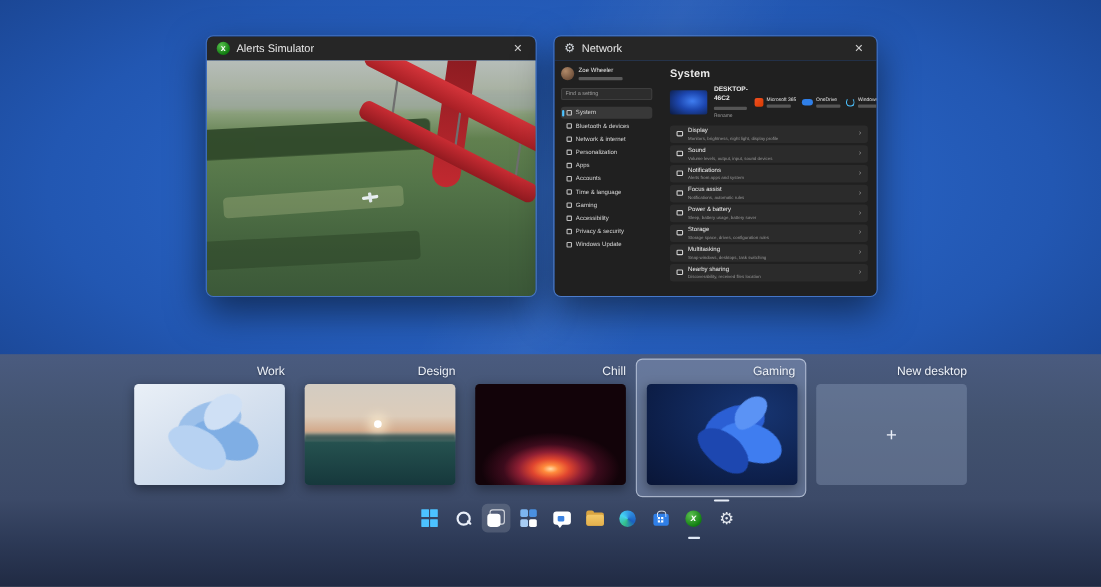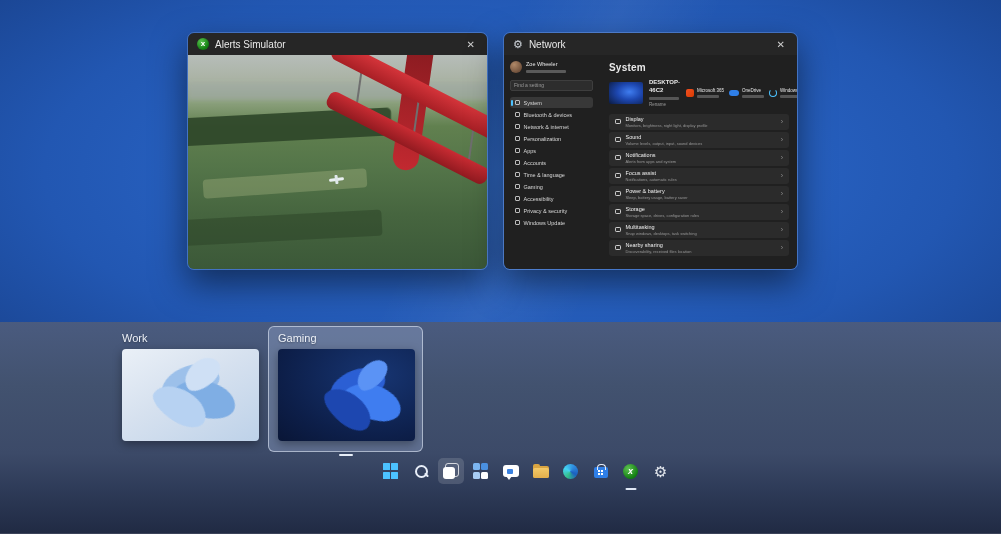--- a/index.html
+++ b/index.html
@@ -90,21 +90,21 @@
   .st-row-sub { font-size:4px; color:#979797; }
   .st-row-chev { margin-left:auto; color:#8f8f8f; font-size:7px; line-height:1; }
 
   
   .bottom { position:absolute; left:0; right:0; top:322px; height:212px;
     background:linear-gradient(180deg, #4a5b7f 0%, #42526f 30%, #3c4a68 62%, #2d3a57 80%, #202a43 100%);
     box-shadow:0 -1px 0 rgba(255,255,255,0.12) inset; }
 
   
   .desktops { position:absolute; left:113px; top:326px; display:flex; }
-  .desktop { position:relative; width:155px; padding:6px 9px 10px 9px; border-radius:6px; }
+  .desktop { position:relative; width:155px; padding:6px 9px 10px 9px; border-radius:6px;text-align:right; }
   .desktop-label { font-size:11px; color:#edf1f8; margin-bottom:5px; text-shadow:0 1px 2px rgba(0,0,0,0.35); }
   .thumb { width:137px; height:92px; border-radius:4px; overflow:hidden; position:relative;
     box-shadow:0 3px 10px rgba(0,0,0,0.35); }
   .desktop.sel { background:rgba(152,172,208,0.38); border:1px solid rgba(223,232,246,0.6); }
   .desktop.sel .desktop-label { margin-top:-1px; }
   .desktop-indicator { position:absolute; left:50%; bottom:-5px; transform:translateX(-50%);
     width:14px; height:2.5px; background:#e7edf7; border-radius:2px; }
 
   .wp-work { background:linear-gradient(150deg,#eaf0f7 0%, #d6e1ef 45%, #bed2e9 100%); }
   .blob { position:absolute; border-radius:52% 48% 45% 55% / 60% 55% 45% 40%; filter:blur(0.6px); }
@@ -382,30 +382,44 @@
   <div class="desktops">
     <div class="desktop">
       <div class="desktop-label">Work</div>
       <div class="thumb wp-work">
         <div class="blob p1"></div>
         <div class="blob p2"></div>
         <div class="blob p3"></div>
         <div class="blob p4"></div>
       </div>
     </div>
+    <div class="desktop">
+      <div class="desktop-label">Design</div>
+      <div class="thumb wp-design"></div>
+    </div>
+    <div class="desktop">
+      <div class="desktop-label">Chill</div>
+      <div class="thumb wp-chill"></div>
+    </div>
     <div class="desktop sel">
       <div class="desktop-label">Gaming</div>
       <div class="thumb wp-gaming">
         <div class="blob g1"></div>
         <div class="blob g2"></div>
         <div class="blob g3"></div>
         <div class="blob g4"></div>
       </div>
       <div class="desktop-indicator"></div>
     </div>
+    <div class="desktop">
+      <div class="desktop-label">New desktop</div>
+      <div class="thumb wp-new">
+        <span class="plus">+</span>
+      </div>
+    </div>
   </div>
 
   <div class="taskbar">
     <div class="tb">
       <span class="ic-start">
           <span></span>
           <span></span>
           <span></span>
           <span></span>
         </span>

